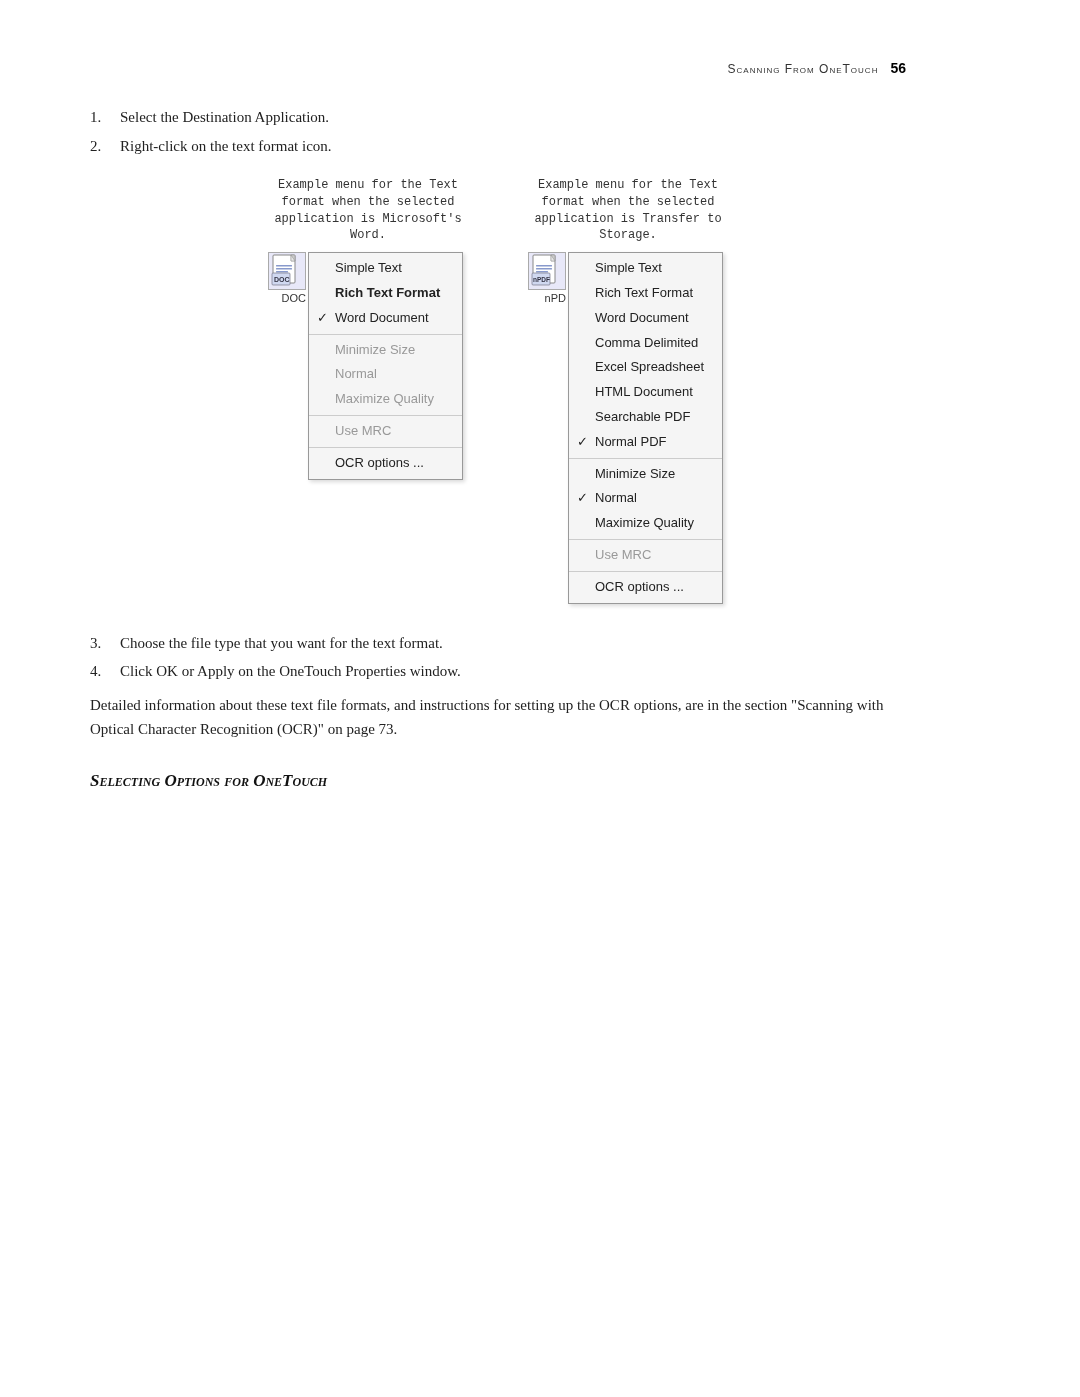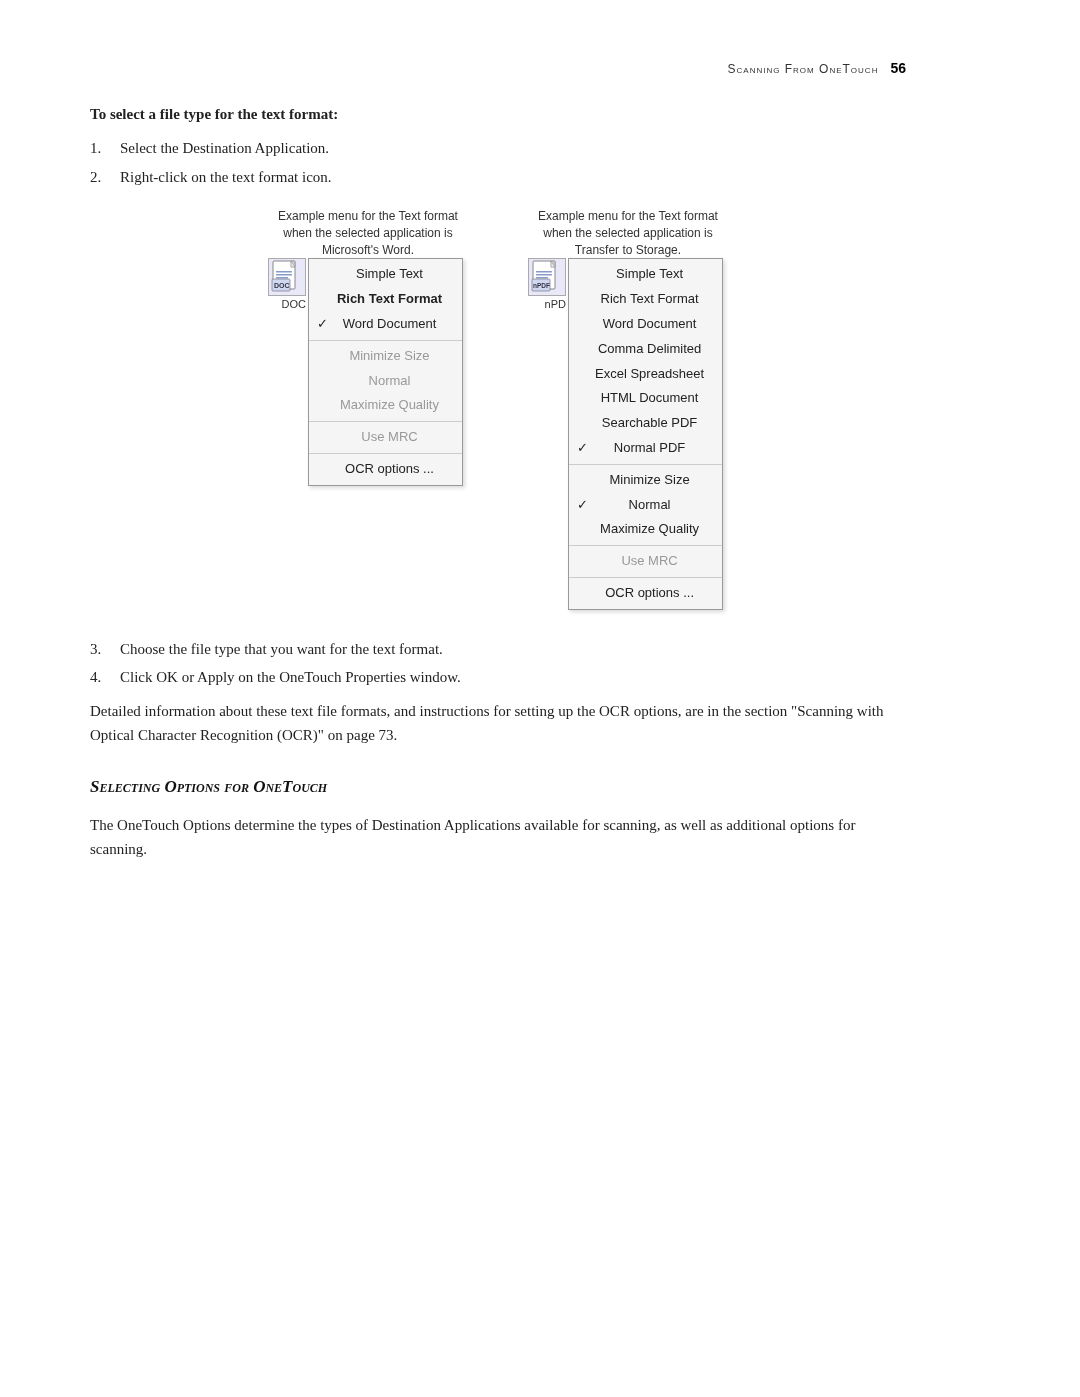--- a/index.html
+++ b/index.html
@@ -85,24 +85,24 @@
     }
 
     .example-col {
       display: flex;
       flex-direction: column;
       align-items: flex-start;
     }
 
     .example-caption {
       font-size: 12px;
-      font-family: Liberation Sans, sans-serif;
+      font-family: Liberation Mono, monospace;
       text-align: center;
       width: 200px;
-      margin-bottom: 0;
+      margin-bottom: 8px;
       line-height: 1.4;
       color: #333;
     }
 
     .menu-wrapper {
       display: flex;
       flex-direction: row;
       align-items: flex-start;
     }
 
@@ -141,21 +141,20 @@
     }
 
     .menu-item {
       padding: 2px 18px 2px 26px;
       font-size: 13px;
       font-family: "Arial", sans-serif;
       color: #222;
       position: relative;
       line-height: 1.6;
       white-space: nowrap;
-      text-align: center;
     }
 
     .menu-item.checked::before {
       content: "✓";
       position: absolute;
       left: 8px;
       top: 2px;
       font-size: 13px;
     }
 
@@ -203,21 +202,20 @@
 </head>
 <body>
 
 <div class="page">
 
   <div class="header-line">
     <span class="header-title">Scanning From OneTouch</span>
     <span class="header-page">56</span>
   </div>
 
-  <p class="section-heading">To select a file type for the text format:</p>
 
   <ol class="steps-list">
     <li>
       <span class="step-num">1.</span>
       <span>Select the Destination Application.</span>
     </li>
     <li>
       <span class="step-num">2.</span>
       <span>Right-click on the text format icon.</span>
     </li>
@@ -309,15 +307,14 @@
     <li>
       <span class="step-num">4.</span>
       <span>Click <span class="bold-inline">OK</span> or <span class="bold-inline">Apply</span> on the OneTouch Properties window.</span>
     </li>
   </ol>
 
   <p class="body-paragraph">Detailed information about these text file formats, and instructions for setting up the OCR options, are in the section "Scanning with Optical Character Recognition (OCR)" on page 73.</p>
 
   <h2 class="section-title">Selecting Options for OneTouch</h2>
 
-  <p class="body-paragraph">The OneTouch Options determine the types of Destination Applications available for scanning, as well as additional options for scanning.</p>
 
 </div>
 
 </body></html>

